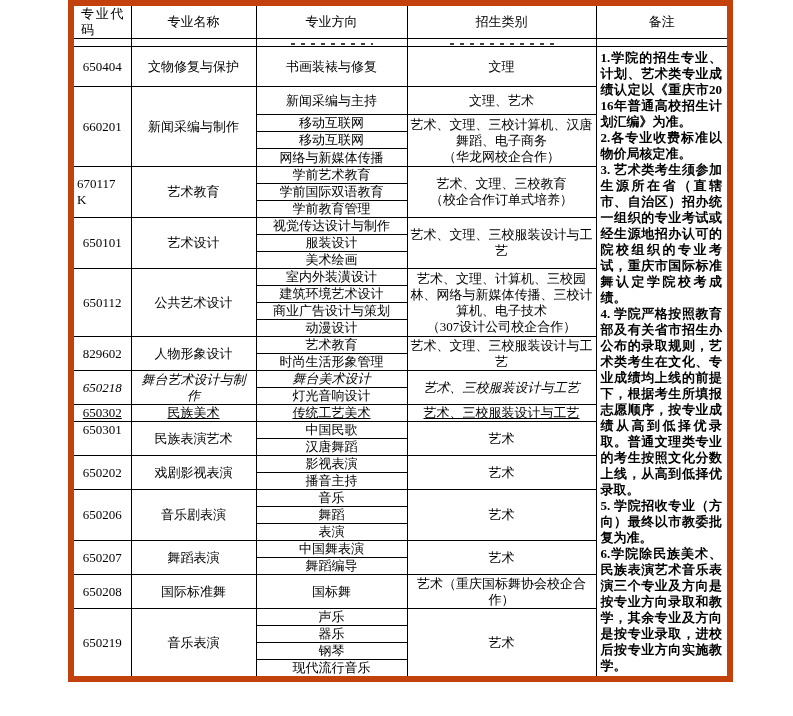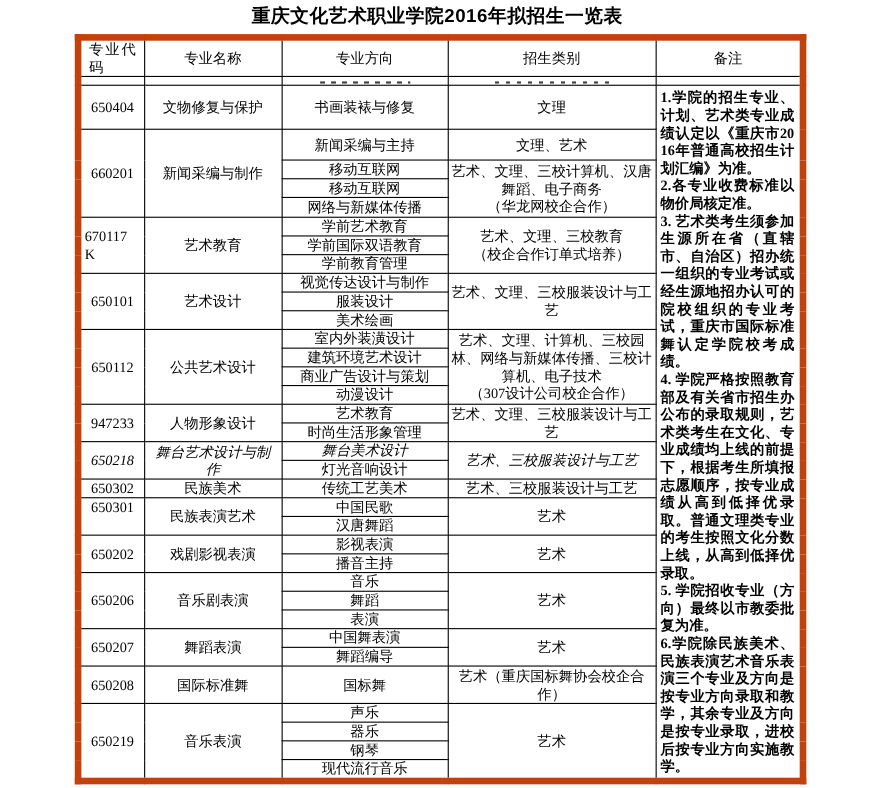--- a/index.html
+++ b/index.html
@@ -37,21 +37,20 @@
     padding:3px 5px 2px 4px;font-size:13px;line-height:16px;
     word-break:break-all;
     font-weight:bold;
   }
   .remark-item{margin:0;}
 </style>
 </head>
 <body>
 
 <div class="page">
-  <div class="title">重庆文化艺术职业学院2016年拟招生一览表</div>
 
   <table class="enroll">
     <colgroup>
       <col style="width:60px">
         <col style="width:125px">
         <col style="width:151px">
         <col style="width:189px">
         <col style="width:134px">
     </colgroup>
     <thead>
@@ -137,38 +136,38 @@
         <tr style="height: 17px;">
           <td class="direction-cell">建筑环境艺术设计</td>
         </tr>
         <tr style="height: 17px;">
           <td class="direction-cell">商业广告设计与策划</td>
         </tr>
         <tr style="height: 17px;">
           <td class="direction-cell">动漫设计</td>
         </tr>
         <tr style="height: 17px;">
-          <td class="code-cell" rowspan="2">947233</td>
+          <td class="code-cell" rowspan="2">829602</td>
           <td class="name-cell" rowspan="2">人物形象设计</td>
           <td class="direction-cell">艺术教育</td>
           <td class="category-cell" rowspan="2">艺术、文理、三校服装设计与工艺</td>
         </tr>
         <tr style="height: 17px;">
           <td class="direction-cell">时尚生活形象管理</td>
         </tr>
         <tr style="height: 17px; font-style: italic;">
           <td class="code-cell" rowspan="2">650218</td>
           <td class="name-cell" rowspan="2">舞台艺术设计与制作</td>
           <td class="direction-cell">舞台美术设计</td>
           <td class="category-cell" rowspan="2">艺术、三校服装设计与工艺</td>
         </tr>
         <tr style="height: 17px;">
           <td class="direction-cell">灯光音响设计</td>
         </tr>
-        <tr style="height: 17px;">
+        <tr style="height: 17px; text-decoration: underline;">
           <td class="code-cell" rowspan="1">650302</td>
           <td class="name-cell" rowspan="1">民族美术</td>
           <td class="direction-cell">传统工艺美术</td>
           <td class="category-cell" rowspan="1">艺术、三校服装设计与工艺</td>
         </tr>
         <tr style="height: 17px;">
           <td class="code-cell valign-top" rowspan="2">650301</td>
           <td class="name-cell" rowspan="2">民族表演艺术</td>
           <td class="direction-cell">中国民歌</td>
           <td class="category-cell" rowspan="2">艺术</td>

